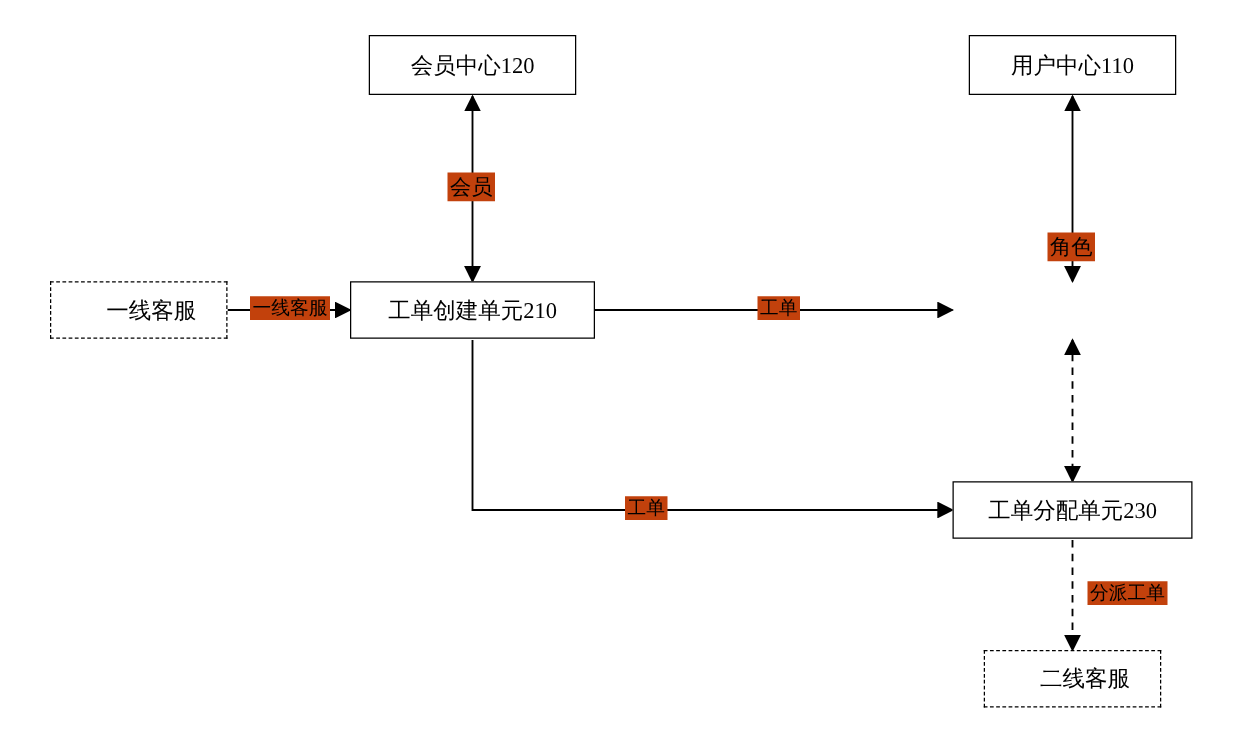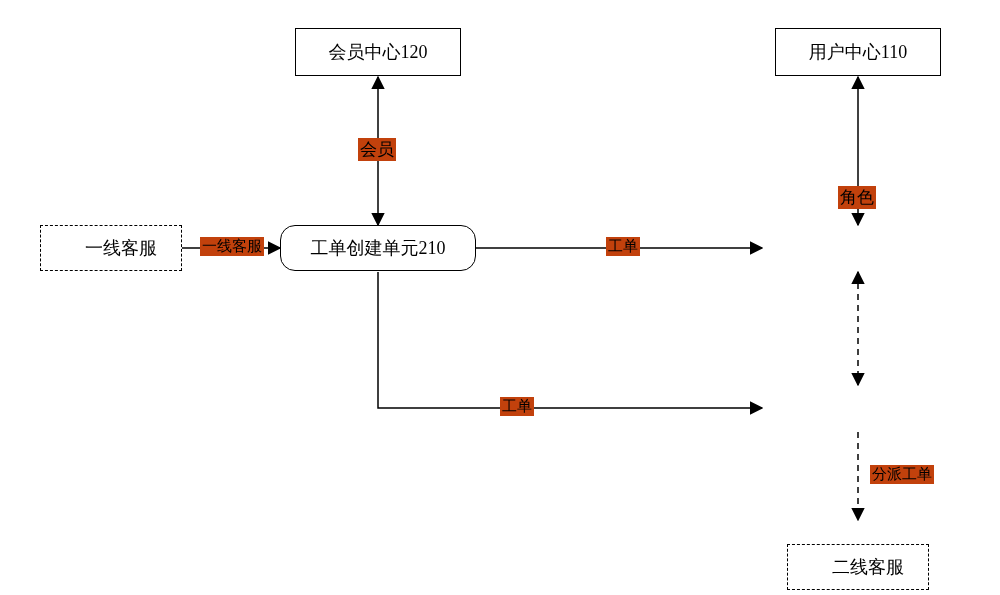--- a/index.html
+++ b/index.html
@@ -77,27 +77,30 @@
   </div>
 
   <div class="box" style="left:775px; top:28px; width:166px; height:48px;">
     <span>用户中心110</span>
   </div>
 
   <div class="box dashed" style="left:40px; top:225px; width:142px; height:46px;">
     <span>一线客服</span>
   </div>
 
-  <div class="box" style="left:280px; top:225px; width:196px; height:46px;border-radius:15px;">
+  <div class="box" style="left:280px; top:225px; width:196px; height:46px;">
     <span>工单创建单元210</span>
   </div>
 
 
+  <div class="box" style="left:762px; top:385px; width:192px; height:46px;">
+    <span>工单分配单元230</span>
+  </div>
 
-  <div class="box dashed" style="left:787px; top:544px; width:142px; height:46px;">
+  <div class="box dashed" style="left:787px; top:520px; width:142px; height:46px;">
     <span>二线客服</span>
   </div>
 
   <div class="label" style="left:200px; top:237px;">一线客服</div>
 
   <div class="label" style="left:358px; top:138px; font-size:17px;">会员</div>
 
   <div class="label" style="left:838px; top:138px; font-size:17px;margin-top:48px;">角色</div>
 
   <div class="label" style="left:606px; top:237px;">工单</div>

